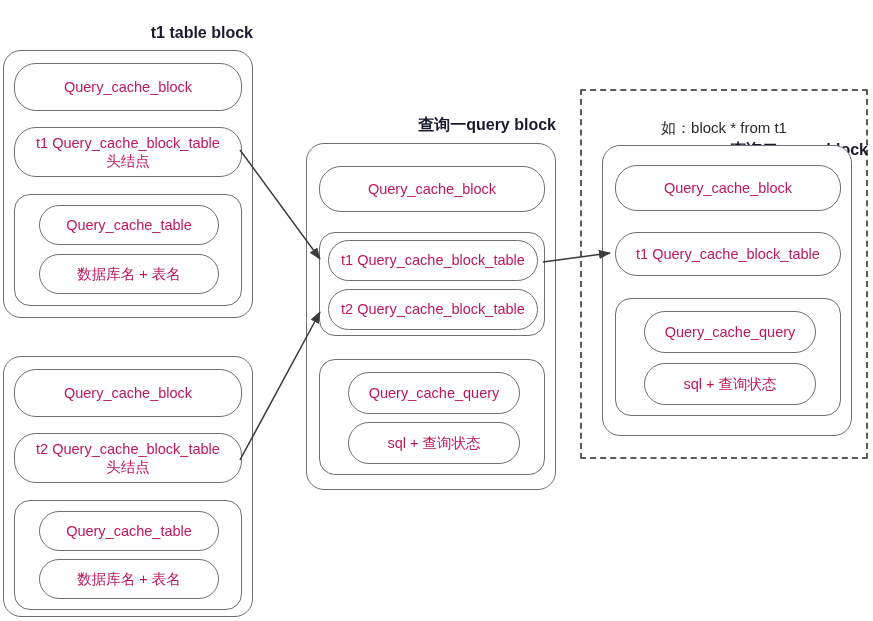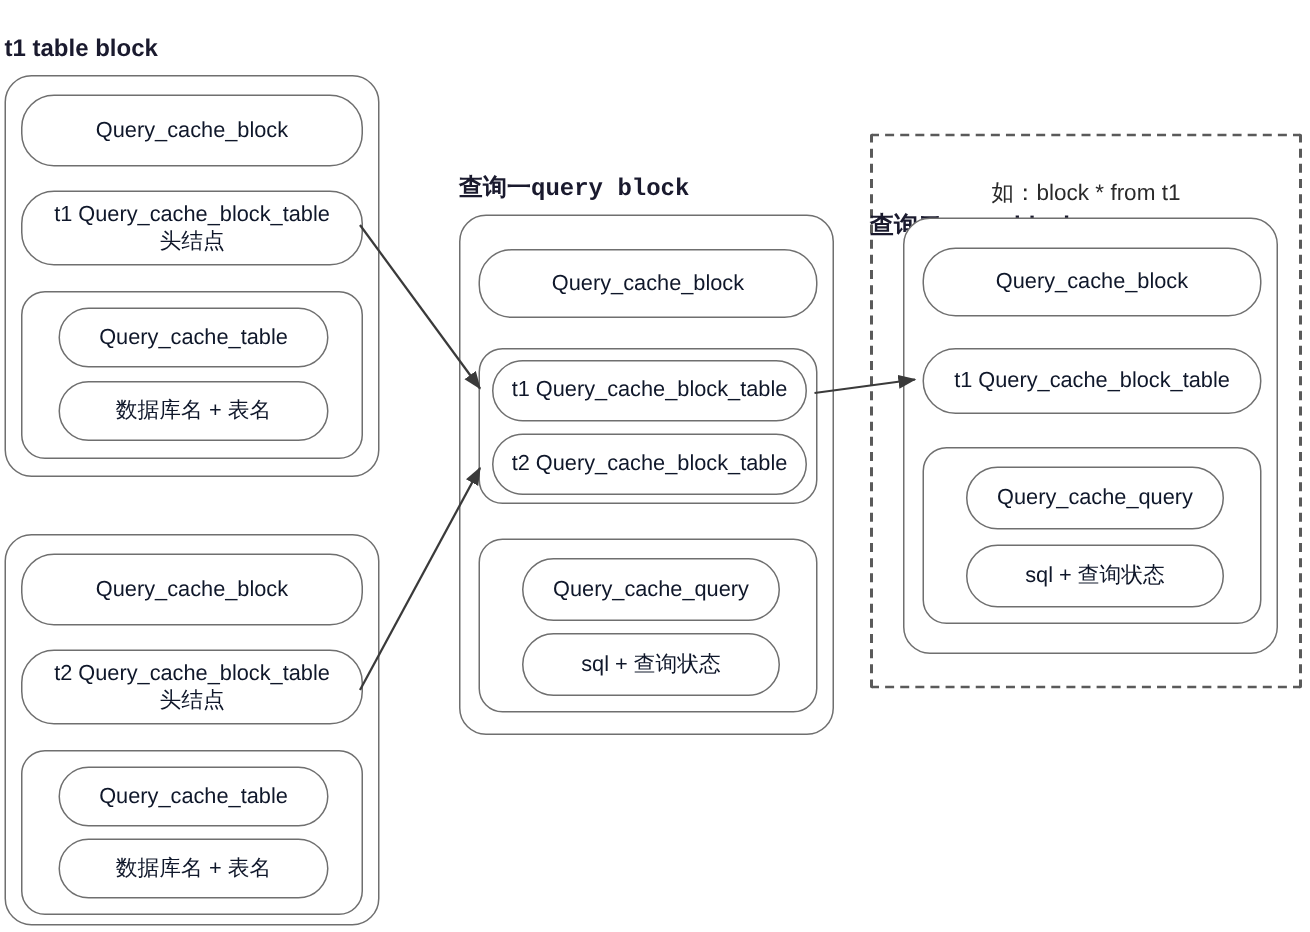--- a/index.html
+++ b/index.html
@@ -18,36 +18,36 @@
     background:#ffffff;
   }
   .outer{border-radius:18px;}
   .wrap{border-radius:16px;padding-left:40px;}
   .pill{
     border-radius:22px;
     display:flex;align-items:center;justify-content:center;
     text-align:center;
     font-size:14.5px;
     line-height:1.25;
-    color:#0f172a;
+    color:#be185d;
   }
   .pill.two-line{flex-direction:column;}
   .dashed{
     border:2px dashed #5a5a5a;
     border-radius:2px;
     background:transparent;
   }
 
   
   .title{
     position:absolute;
     font-weight:bold;
     font-size:16px;
     color:#1a1a2e;
-    text-align:left;
+    text-align:right;
     white-space:nowrap;
   }
   .subtitle{
     position:absolute;
     font-size:15px;
     color:#2a2a2a;
     text-align:center;
     white-space:nowrap;
   }
 
@@ -97,21 +97,21 @@
     <div class="box wrap" style="left:10px;top:143px;width:228px;height:110px;">
       <div class="box pill" style="left:24px;top:10px;width:180px;height:40px;">
         <span>Query_cache_table</span>
       </div>
       <div class="box pill" style="left:24px;top:58px;width:180px;height:40px;">
         <span>数据库名 + 表名</span>
       </div>
     </div>
   </div>
 
-  <div class="title" style="left:306px;top:115px;width:250px;font-family:Liberation Mono, monospace;">查询一query block</div>
+  <div class="title" style="left:306px;top:115px;width:250px;">查询一query block</div>
 
   <div class="box outer" style="left:306px;top:143px;width:250px;height:347px;">
 
     <div class="box pill" style="left:12px;top:22px;width:226px;height:46px;">
       <span>Query_cache_block</span>
     </div>
 
     <div class="box wrap" style="left:12px;top:88px;width:226px;height:104px;">
       <div class="box pill" style="left:8px;top:7px;width:210px;height:41px;">
         <span>t1 Query_cache_block_table</span>

